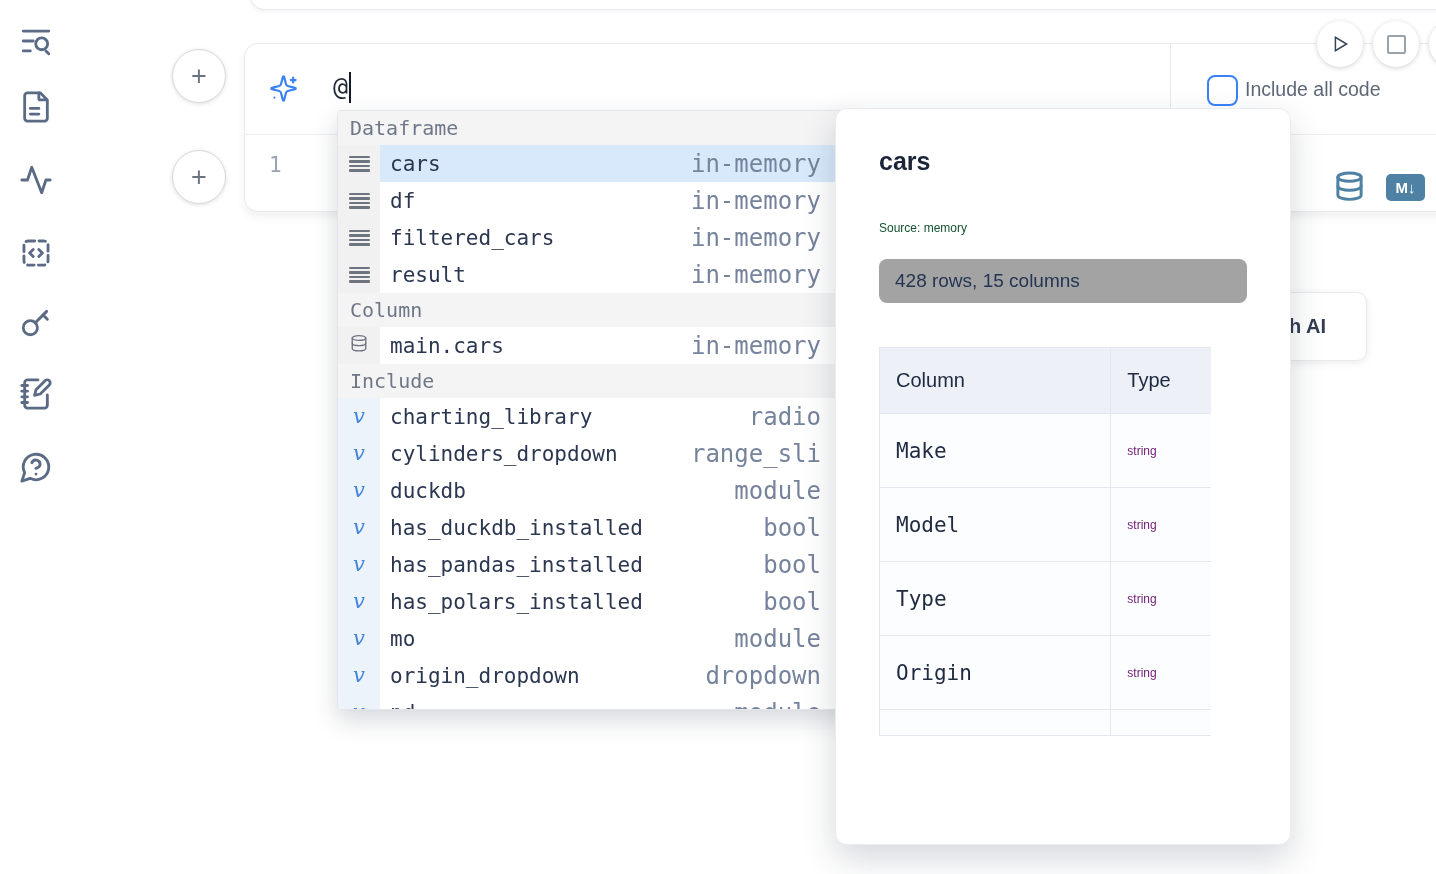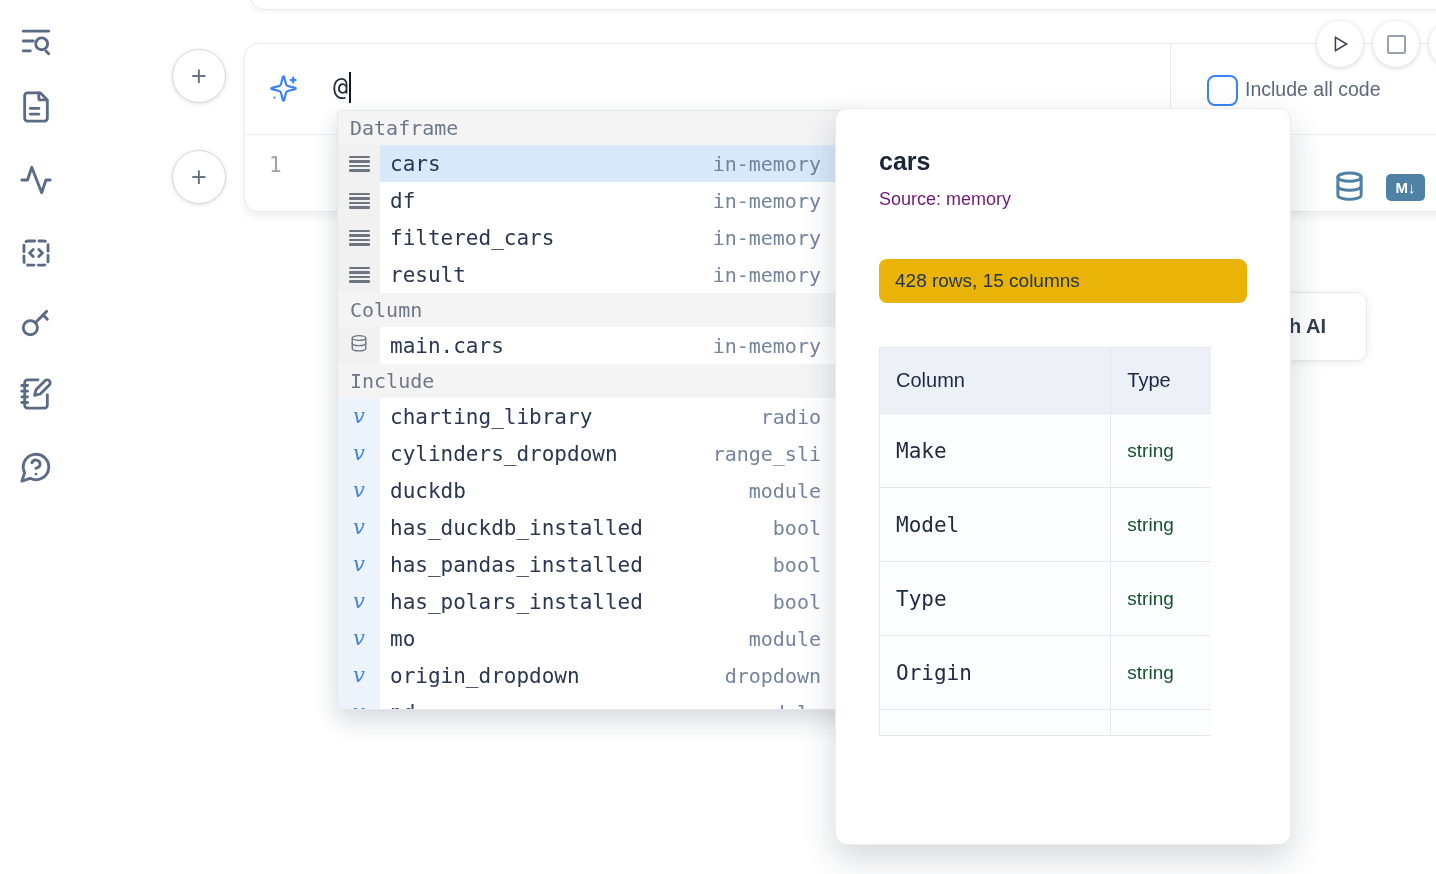--- a/index.html
+++ b/index.html
@@ -57,41 +57,41 @@
     border:1px solid #e4e6ea;border-radius:4px;box-shadow:0 10px 24px rgba(30,40,60,.18);overflow:hidden;
     font-family:"DejaVu Sans Mono",monospace;box-sizing:border-box;}
   .ac-section{height:34px;background:#f4f4f5;color:#6e7787;font-size:20px;display:flex;align-items:center;
     padding-left:12px;box-sizing:border-box;}
   .ac-row{height:37px;display:flex;align-items:stretch;cursor:pointer;}
   .ac-gutter{width:42px;flex:none;display:flex;align-items:center;justify-content:center;background:#f1f1f2;}
   .ac-row.kind-variable .ac-gutter{background:#ecf3fb;}
   .ac-main{flex:1;display:flex;align-items:center;padding-left:10px;}
   .ac-row.selected .ac-main{background:#d8e9fb;}
   .ac-name{font-size:21px;color:#2b3750;white-space:pre;}
-  .ac-type{margin-left:auto;margin-right:35px;font-size:20px;color:#76839c;white-space:pre;}
+  .ac-type{margin-left:auto;margin-right:35px;font-size:24px;color:#76839c;white-space:pre;}
   .df-icon{display:flex;flex-direction:column;gap:2px;width:21px;}
   .df-icon span{display:block;height:2.5px;background:#6e7580;border-radius:1px;}
   .var-icon{font-family:"DejaVu Serif",serif;font-style:italic;font-size:21px;color:#4285d9;line-height:1;}
   .tbl-icon svg{width:18px;height:20px;stroke:#6d7480;fill:none;stroke-width:1.8;stroke-linecap:round;stroke-linejoin:round;}
 
   
   .panel{position:absolute;left:835px;top:108px;width:456px;height:737px;background:#fff;z-index:20;
     border:1px solid #ececf0;border-radius:12px;box-shadow:0 14px 34px rgba(30,40,60,.18);box-sizing:border-box;}
   .panel-title{position:absolute;left:43px;top:38px;font-size:25px;font-weight:bold;color:#1b2438;}
-  .panel-source{position:absolute;left:43px;top:80px;font-size:18px;color:#701a75;}
-  .panel-badge{position:absolute;left:43px;top:150px;width:368px;height:44px;background:#eab308;border-radius:8px;
+  .panel-source{position:absolute;left:43px;top:112px;font-size:12px;color:#14532d;}
+  .panel-badge{position:absolute;left:43px;top:150px;width:368px;height:44px;background:#a3a3a3;border-radius:8px;
     display:flex;align-items:center;padding-left:16px;box-sizing:border-box;font-size:19px;color:#243553;}
   .panel-tablewrap{position:absolute;left:43px;top:238px;width:332px;height:458px;overflow:hidden;}
   table.schema{border-collapse:collapse;width:368px;}
   table.schema th, table.schema td{border:1px solid #e3e8ef;text-align:left;padding:0 0 0 16px;box-sizing:border-box;}
   table.schema th{height:66px;background:#edf1f7;font-size:20px;font-weight:normal;color:#202b42;}
   table.schema th.col-1{width:232px;} table.schema th.col-2{width:136px;}
   table.schema td{height:74px;background:#fcfdfe;}
   td.cell-name{font-family:"DejaVu Sans Mono",monospace;font-size:21px;color:#202b42;}
-  td.cell-type{font-size:19px;color:#14532d;}
+  td.cell-type{font-size:12px;color:#701a75;}
   tr.sliver td{height:26px;}
 </style>
 </head>
 <body>
 
 <div id="app">
 
   <div class="side-icon" style="top:24px">
     <svg viewBox="0 0 24 24">
         <path d="M21 5H3"></path>

